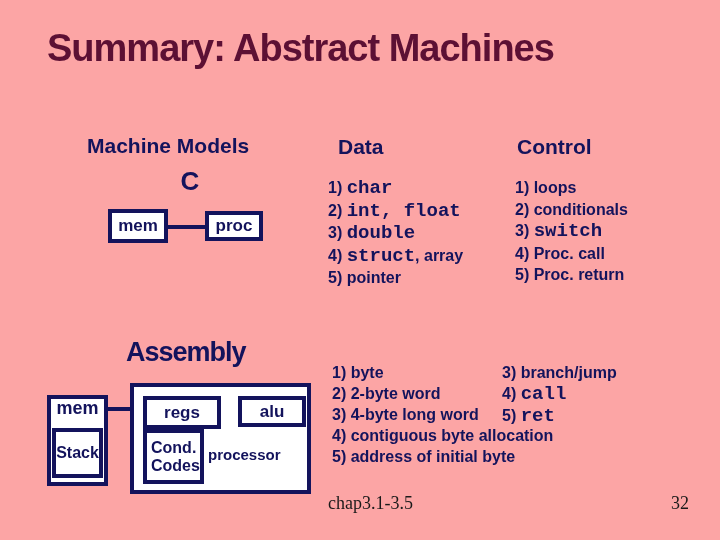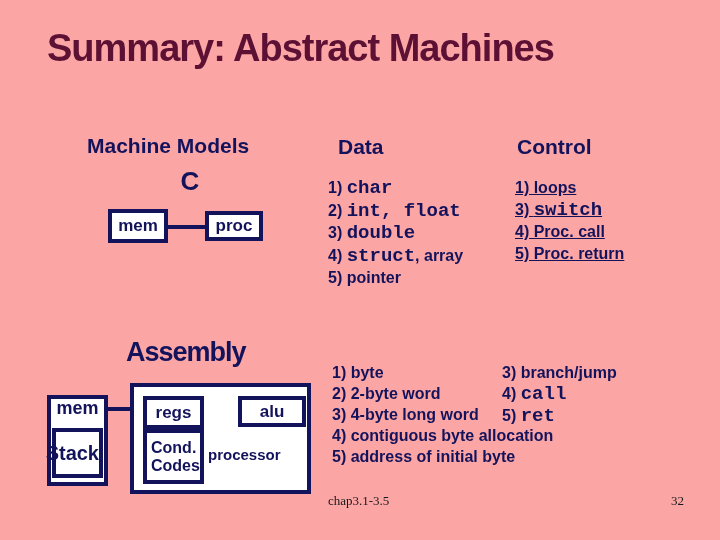--- a/index.html
+++ b/index.html
@@ -33,43 +33,43 @@
   }
   .connector { position:absolute; background:var(--body-color); }
 
   #c-mem-box  { left:108px; top:209px; width:60px; height:34px; font-size:17px; }
   #c-proc-box { left:205px; top:211px; width:58px; height:30px; font-size:17px; }
   #c-connector { left:165px; top:225px; width:42px; height:4px; }
 
   #asm-outer-box { left:47px; top:395px; width:61px; height:91px; }
   #asm-mem-label { position:absolute; left:47px; top:398px; width:61px; text-align:center;
                    font-size:18px; font-weight:bold; color:var(--body-color); }
-  #asm-stack-box { left:52px; top:428px; width:51px; height:50px; font-size:20px;justify-content:flex-end; }
+  #asm-stack-box { left:52px; top:428px; width:51px; height:50px; font-size:16px; }
   #asm-connector { left:105px; top:407px; width:28px; height:4px; }
   #asm-proc-box  { left:130px; top:383px; width:181px; height:111px; }
-  #asm-regs-box  { left:143px; top:396px; width:61px; height:33px; font-size:17px; }
+  #asm-regs-box  { left:143px; top:396px; width:78px; height:33px; font-size:17px; }
   #asm-cond-box  { left:143px; top:429px; width:61px; height:55px; font-size:16px;
                    flex-direction:column; align-items:flex-start; padding-left:4px;
                    justify-content:center; line-height:18px; }
   #asm-alu-box   { left:238px; top:396px; width:68px; height:31px; font-size:17px; }
   #asm-processor-label { position:absolute; left:208px; top:446px; font-size:15px;
                    font-weight:bold; color:var(--body-color); }
 
   .list { position:absolute; color:var(--body-color); font-weight:bold; font-size:16px; }
   .list .li { line-height:21.5px; white-space:pre; }
   .list.tight .li { line-height:21px; }
   .mono { font-family:"Liberation Mono", monospace; font-size:19px; font-weight:bold; }
 
   #c-data-list      { left:328px; top:177px; }
-  #c-control-list   { left:515px; top:177px;text-decoration:underline; }
+  #c-control-list   { left:515px; top:177px; }
   #asm-data-list    { left:332px; top:362px; }
   #asm-control-list { left:502px; top:362px; }
 
   .footer-text {
-    position:absolute; font-family:"Liberation Serif", serif; font-size:13px; color:#1a1a1a;
+    position:absolute; font-family:"Liberation Serif", serif; font-size:18px; color:#1a1a1a;
   }
   #footer-chapter { left:328px; top:493px; }
   #footer-page    { left:671px; top:493px;text-align:right; }
 </style>
 </head>
 <body>
 
 <div class="slide">
 
   <div class="title">Summary: Abstract Machines</div>
@@ -90,20 +90,21 @@
 
   <div class="list" id="c-data-list" data-list="c_machine.data_items">
       <div class="li"><span>1) </span><span class="mono">char</span></div>
       <div class="li"><span>2) </span><span class="mono">int, float</span></div>
       <div class="li"><span>3) </span><span class="mono">double</span></div>
       <div class="li"><span>4) </span><span class="mono">struct</span><span>, array</span></div>
       <div class="li"><span>5) pointer</span></div>
     </div>
   <div class="list" id="c-control-list" data-list="c_machine.control_items">
       <div class="li"><span>1) loops</span></div>
+      <div class="li"><span>2) conditionals</span></div>
       <div class="li"><span>3) </span><span class="mono">switch</span></div>
       <div class="li"><span>4) Proc. call</span></div>
       <div class="li"><span>5) Proc. return</span></div>
     </div>
 
   <div class="section-label" id="assembly-label">Assembly</div>
 
   <div class="box" id="asm-outer-box"></div>
   <div id="asm-mem-label">mem</div>
   <div class="box" id="asm-stack-box">

